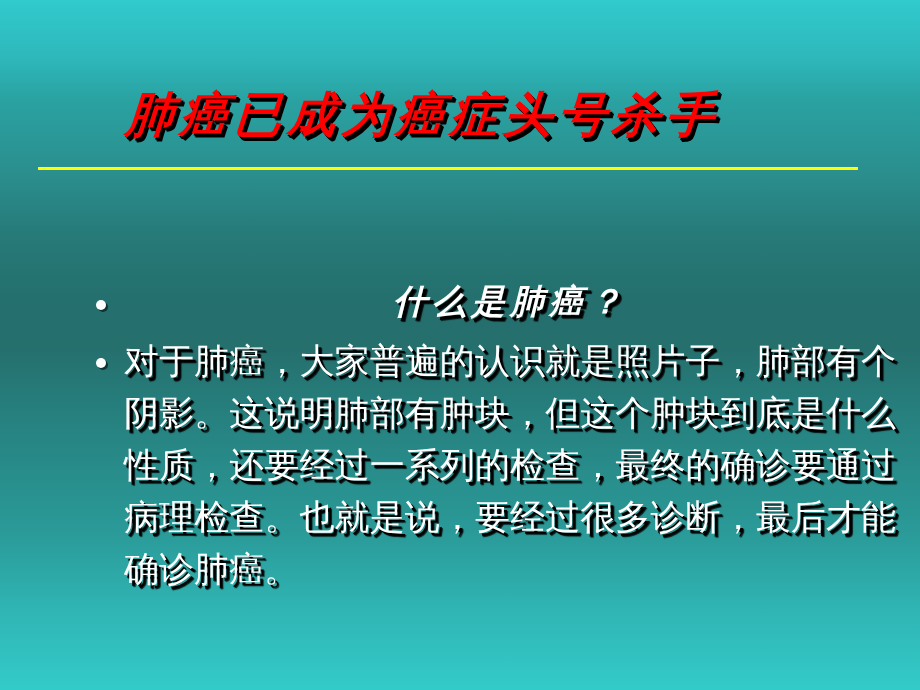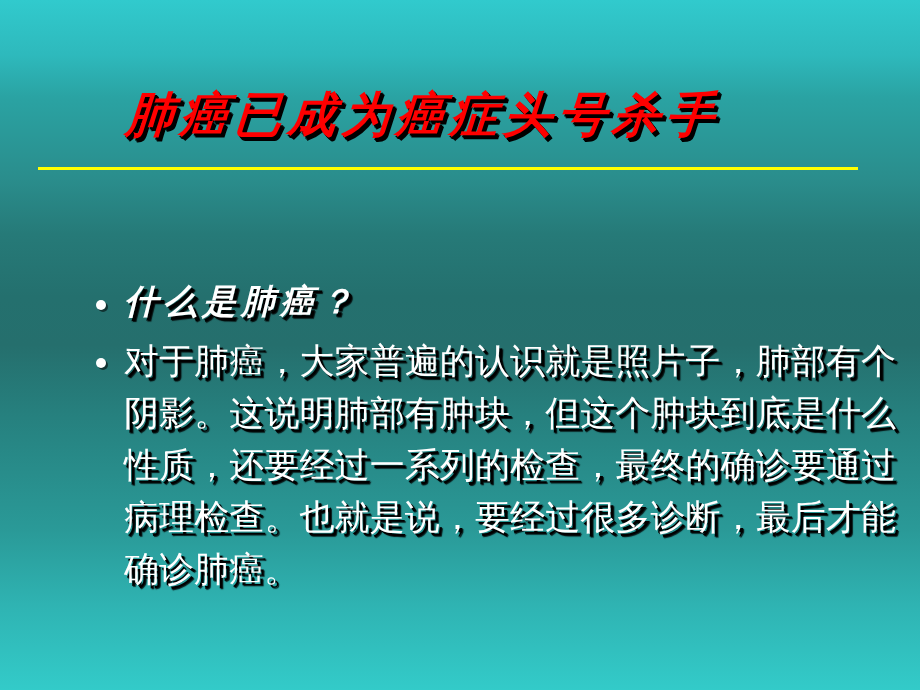--- a/index.html
+++ b/index.html
@@ -116,20 +116,21 @@
     font-family: "DejaVu Sans", "Liberation Sans", sans-serif;
     font-weight: bold;
     font-style: italic;
     font-size: 34px;
     line-height: 1.1;
     letter-spacing: 5px;
     white-space: nowrap;
   }
   .bullet-row.heading {
     margin-bottom: 16px;
+    text-align: center;
   }
   .bullet-row.heading .bullet-dot {
     margin-top: 17px;
   }
 
   
   .bullet-row.paragraph .bullet-text {
     font-family: "Liberation Serif", "DejaVu Serif", serif;
     font-weight: normal;
     font-size: 35px;

